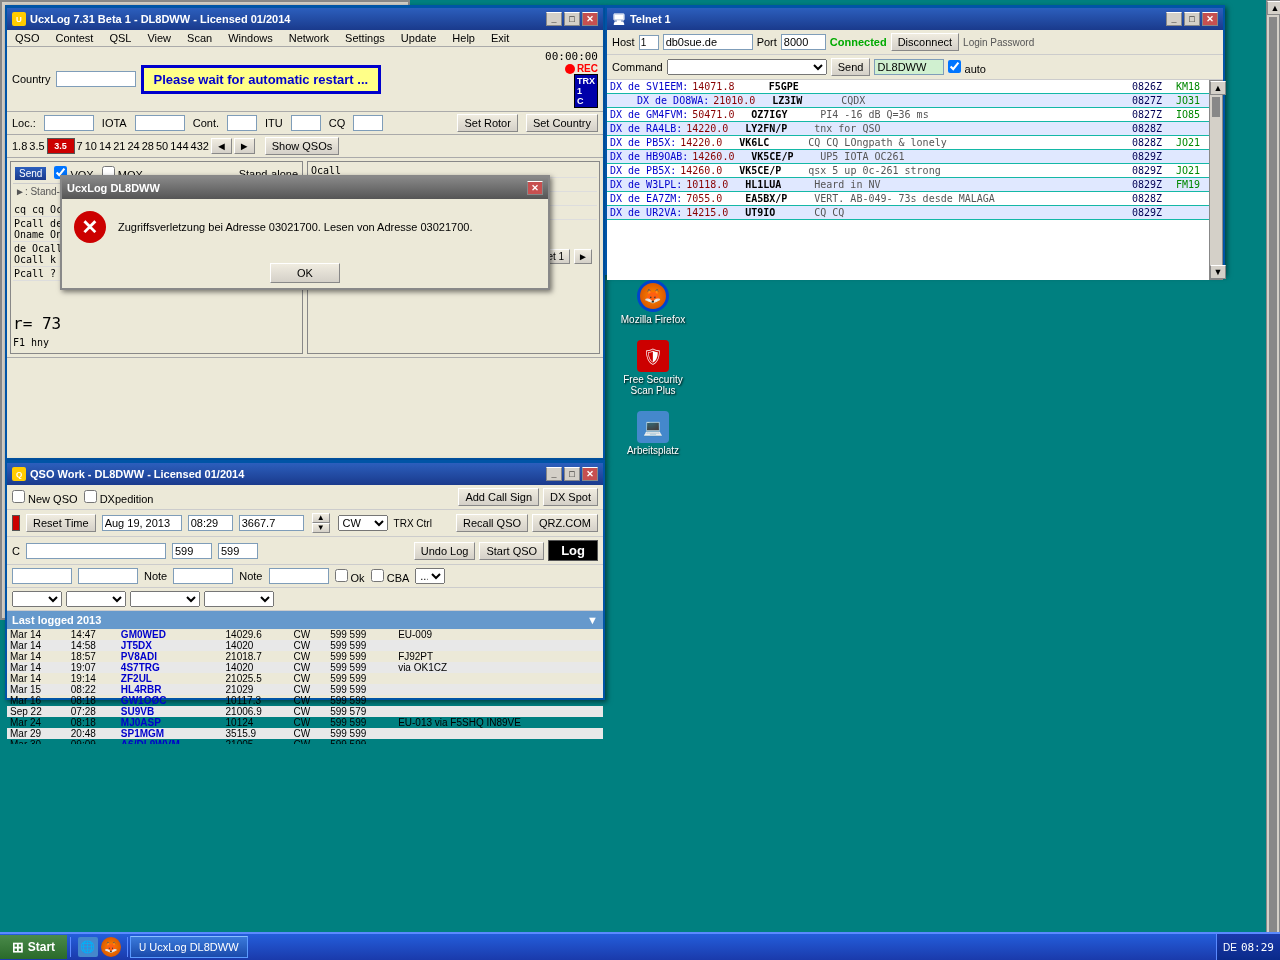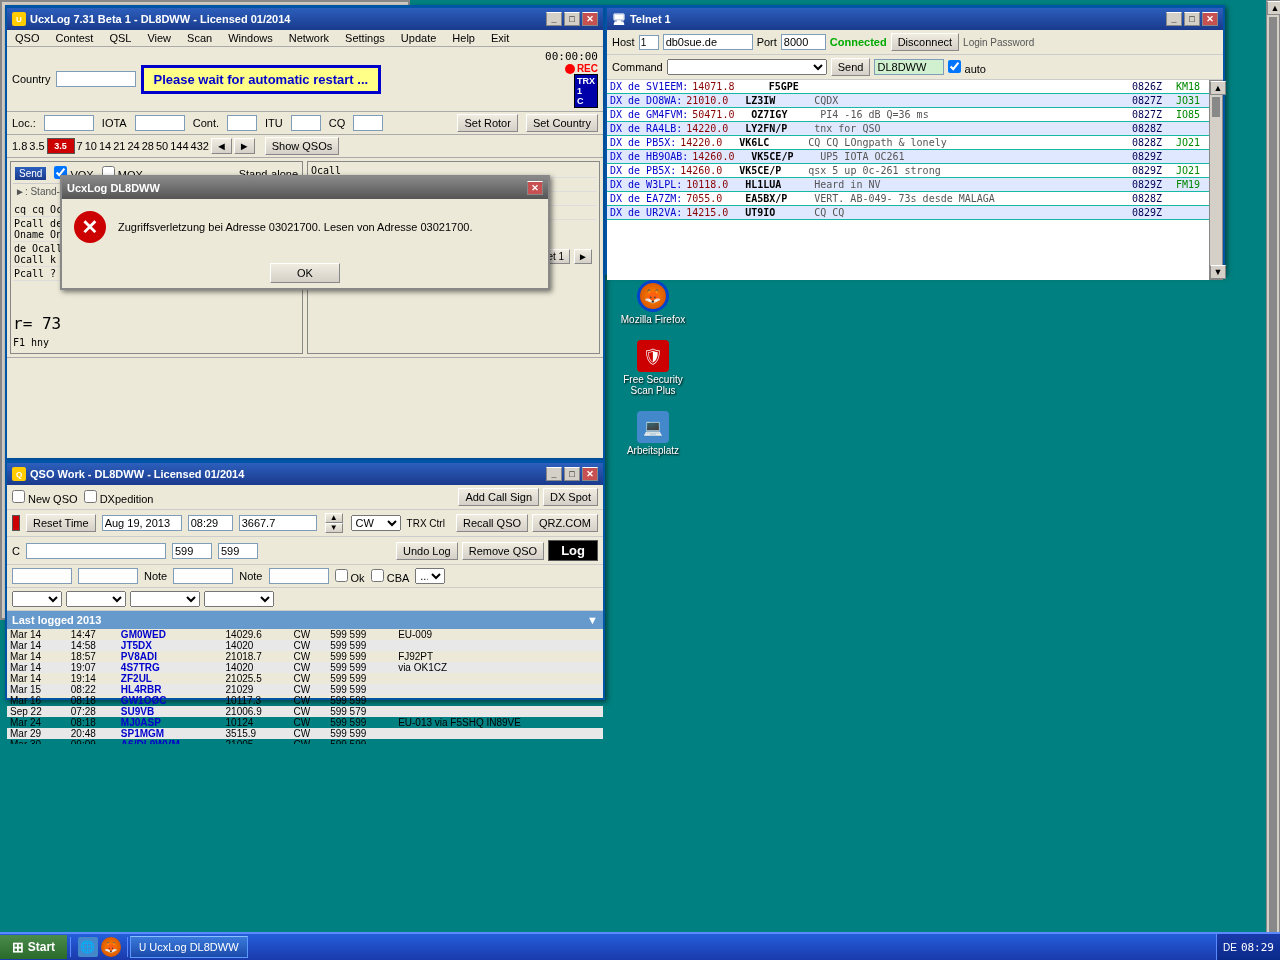--- a/index.html
+++ b/index.html
@@ -300,21 +300,21 @@
       <button class="btn">Add Call Sign</button>
       <button class="btn">DX Spot</button>
     </div>
   </div>
 
   <div style="display:flex; align-items:center; padding:3px 5px; gap:6px; border-bottom:1px solid #ccc;">
     <div style="width:8px; height:16px; background:#cc0000; border:1px solid #555;"></div>
     <button class="btn">Reset Time</button>
     <input type="text" value="Aug 19, 2013" style="width: 80px;">
     <input type="text" value="08:29" style="width: 45px;">
-    <input type="text" value="3667.7" style="width: 78px;">
+    <input type="text" value="3667.7" style="width: 65px;">
     <div style="display:flex; flex-direction:column; align-items:center; margin:0 2px;">
       <button class="btn" style="padding:0 4px; font-size:8px; height:10px; line-height:1;">▲</button>
       <button class="btn" style="padding:0 4px; font-size:8px; height:10px; line-height:1;">▼</button>
     </div>
     <select style="font-size:11px; width:50px;">
       <option>CW</option>
       <option>SSB</option>
       <option>FM</option>
     </select>
     <span style="font-size:10px;">TRX Ctrl</span>
@@ -324,21 +324,21 @@
     </div>
   </div>
 
   <div style="display:flex; align-items:center; padding:3px 5px; gap:6px; border-bottom:1px solid #ccc;">
     <span style="font-size:11px;">C</span>
     <input type="text" style="width: 140px;">
     <input type="text" style="width: 40px;" value="599">
     <input type="text" style="width: 40px;" value="599">
     <div style="margin-left:auto; display:flex; gap:4px; align-items:center;">
       <button class="btn">Undo Log</button>
-      <button class="btn">Remove QSO</button>
+      <button class="btn">Start QSO</button>
       <button style="background:#000; color:white; border:1px solid #555; padding:2px 12px; font-size:13px; font-weight:bold; cursor:pointer;">Log</button>
     </div>
   </div>
 
   <div style="display:flex; align-items:center; padding:3px 5px; gap:6px; border-bottom:1px solid #ccc;">
     <input type="text" style="width: 60px;">
     <input type="text" style="width: 60px;">
     <span style="font-size:11px;">Note</span>
     <input type="text" style="width: 60px;">
     <span style="font-size:11px;">Note</span>
@@ -505,21 +505,21 @@
       <div id="telnet-dx-list">
           <div class="dx-row">
             <span style="color:#0000cc; min-width:65px;">DX de SV1EEM:</span>
             <span style="min-width:55px; color:#880000;">14071.8</span>
             <span style="min-width:65px; font-weight:bold;text-align:center;">F5GPE</span>
             <span style="flex:1; color:#555;"></span>
             <span style="color:#000055; min-width:40px;">0826Z</span>
             <span style="color:#008800; min-width:30px;">KM18</span>
           </div>
           <div class="dx-row">
-            <span style="color:#0000cc; min-width:65px;">DX de DO8WA:</span>
+            <span style="color:#0000cc; min-width:65px;margin-left:27px;">DX de DO8WA:</span>
             <span style="min-width:55px; color:#880000;">21010.0</span>
             <span style="min-width:65px; font-weight:bold;">LZ3IW</span>
             <span style="flex:1; color:#555;">CQDX</span>
             <span style="color:#000055; min-width:40px;">0827Z</span>
             <span style="color:#008800; min-width:30px;">JO31</span>
           </div>
           <div class="dx-row">
             <span style="color:#0000cc; min-width:65px;">DX de GM4FVM:</span>
             <span style="min-width:55px; color:#880000;">50471.0</span>
             <span style="min-width:65px; font-weight:bold;">OZ7IGY</span>

